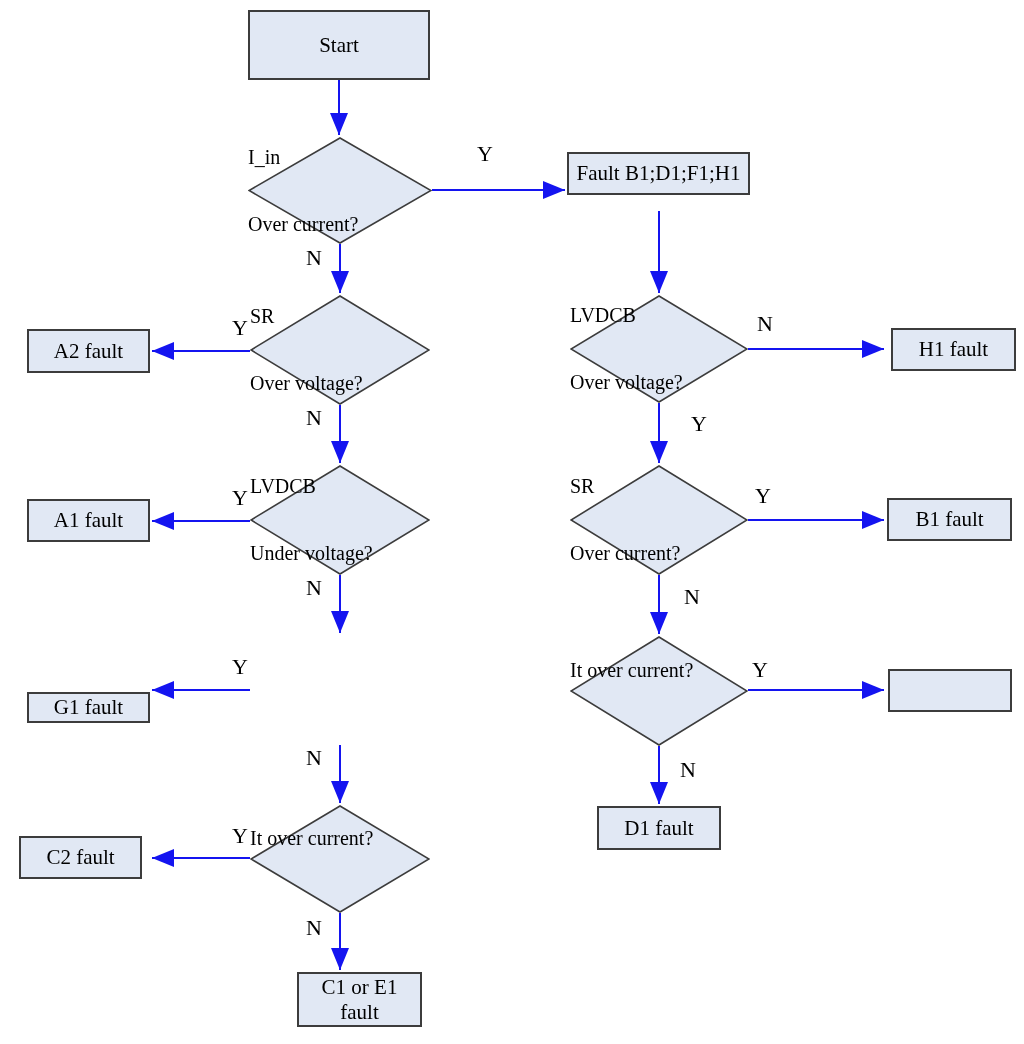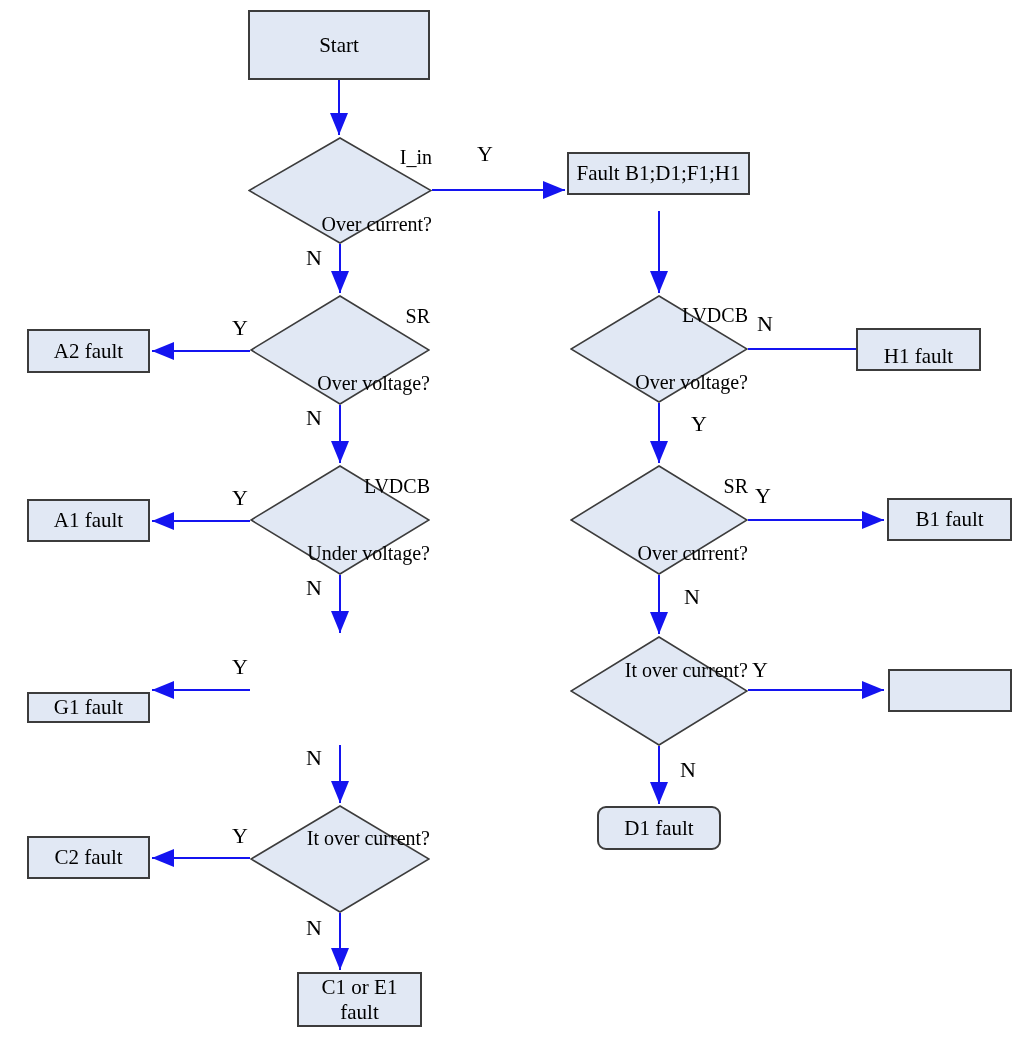--- a/index.html
+++ b/index.html
@@ -27,21 +27,21 @@
     border:2px solid var(--node_border);
     box-sizing:border-box;
     display:flex;flex-direction:column;align-items:center;justify-content:center;
     font-size:21px;line-height:25px;text-align:center;
   }
   .diamond{position:absolute;}
   .diamond svg{position:absolute;left:0;top:0;display:block;}
   .diamond polygon{fill:var(--node_fill);stroke:var(--node_border);stroke-width:1.6;}
   .dtext{
     position:absolute;left:0;top:0;width:100%;height:100%;
-    display:flex;flex-direction:column;align-items:flex-end;justify-content:center;
+    display:flex;flex-direction:column;align-items:flex-start;justify-content:center;
     font-size:20px;line-height:25px;text-align:center;gap:42px;
   }
   .edge-label{
     position:absolute;
     font-size:22px;line-height:24px;
   }
 </style>
 </head>
 <body>
 
@@ -86,42 +86,42 @@
   </div>
 
   <div class="box" style="left:27px;top:499px;width:123px;height:43px;">
     <span>A1 fault</span>
   </div>
 
   <div class="box" style="left:27px;top:692px;width:123px;height:31px;justify-content:center;">
     <span>G1 fault</span>
   </div>
 
-  <div class="box" style="left:27px;top:836px;width:123px;height:43px;">
+  <div class="box" style="left:19px;top:836px;width:123px;height:43px;">
     <span>C2 fault</span>
   </div>
 
   <div class="box" style="left:277px;top:972px;width:125px;height:55px;margin-left:20px;">
     <span>C1 or E1</span>
     <span>fault</span>
   </div>
 
-  <div class="box" style="left:856px;top:328px;width:125px;height:43px;justify-content:flex-end;">
+  <div class="box" style="left:891px;top:328px;width:125px;height:43px;">
     <span>H1 fault</span>
   </div>
 
   <div class="box" style="left:887px;top:498px;width:125px;height:43px;">
     <span>B1 fault</span>
   </div>
 
   <div class="box" style="left:888px;top:669px;width:124px;height:43px;">
     <span></span>
   </div>
 
-  <div class="box" style="left:597px;top:806px;width:124px;height:44px;border-radius:9px;">
+  <div class="box" style="left:597px;top:806px;width:124px;height:44px;">
     <span>D1 fault</span>
   </div>
 
   <div class="diamond" style="left:248px;top:137px;width:184px;height:107px;">
     <svg width="184" height="107" viewBox="0 0 184 107">
       <polygon points="92,1 183,53.5 92,106 1,53.5"></polygon>
     </svg>
     <div class="dtext">
       <span>I_in</span>
       <span>Over current?</span>

